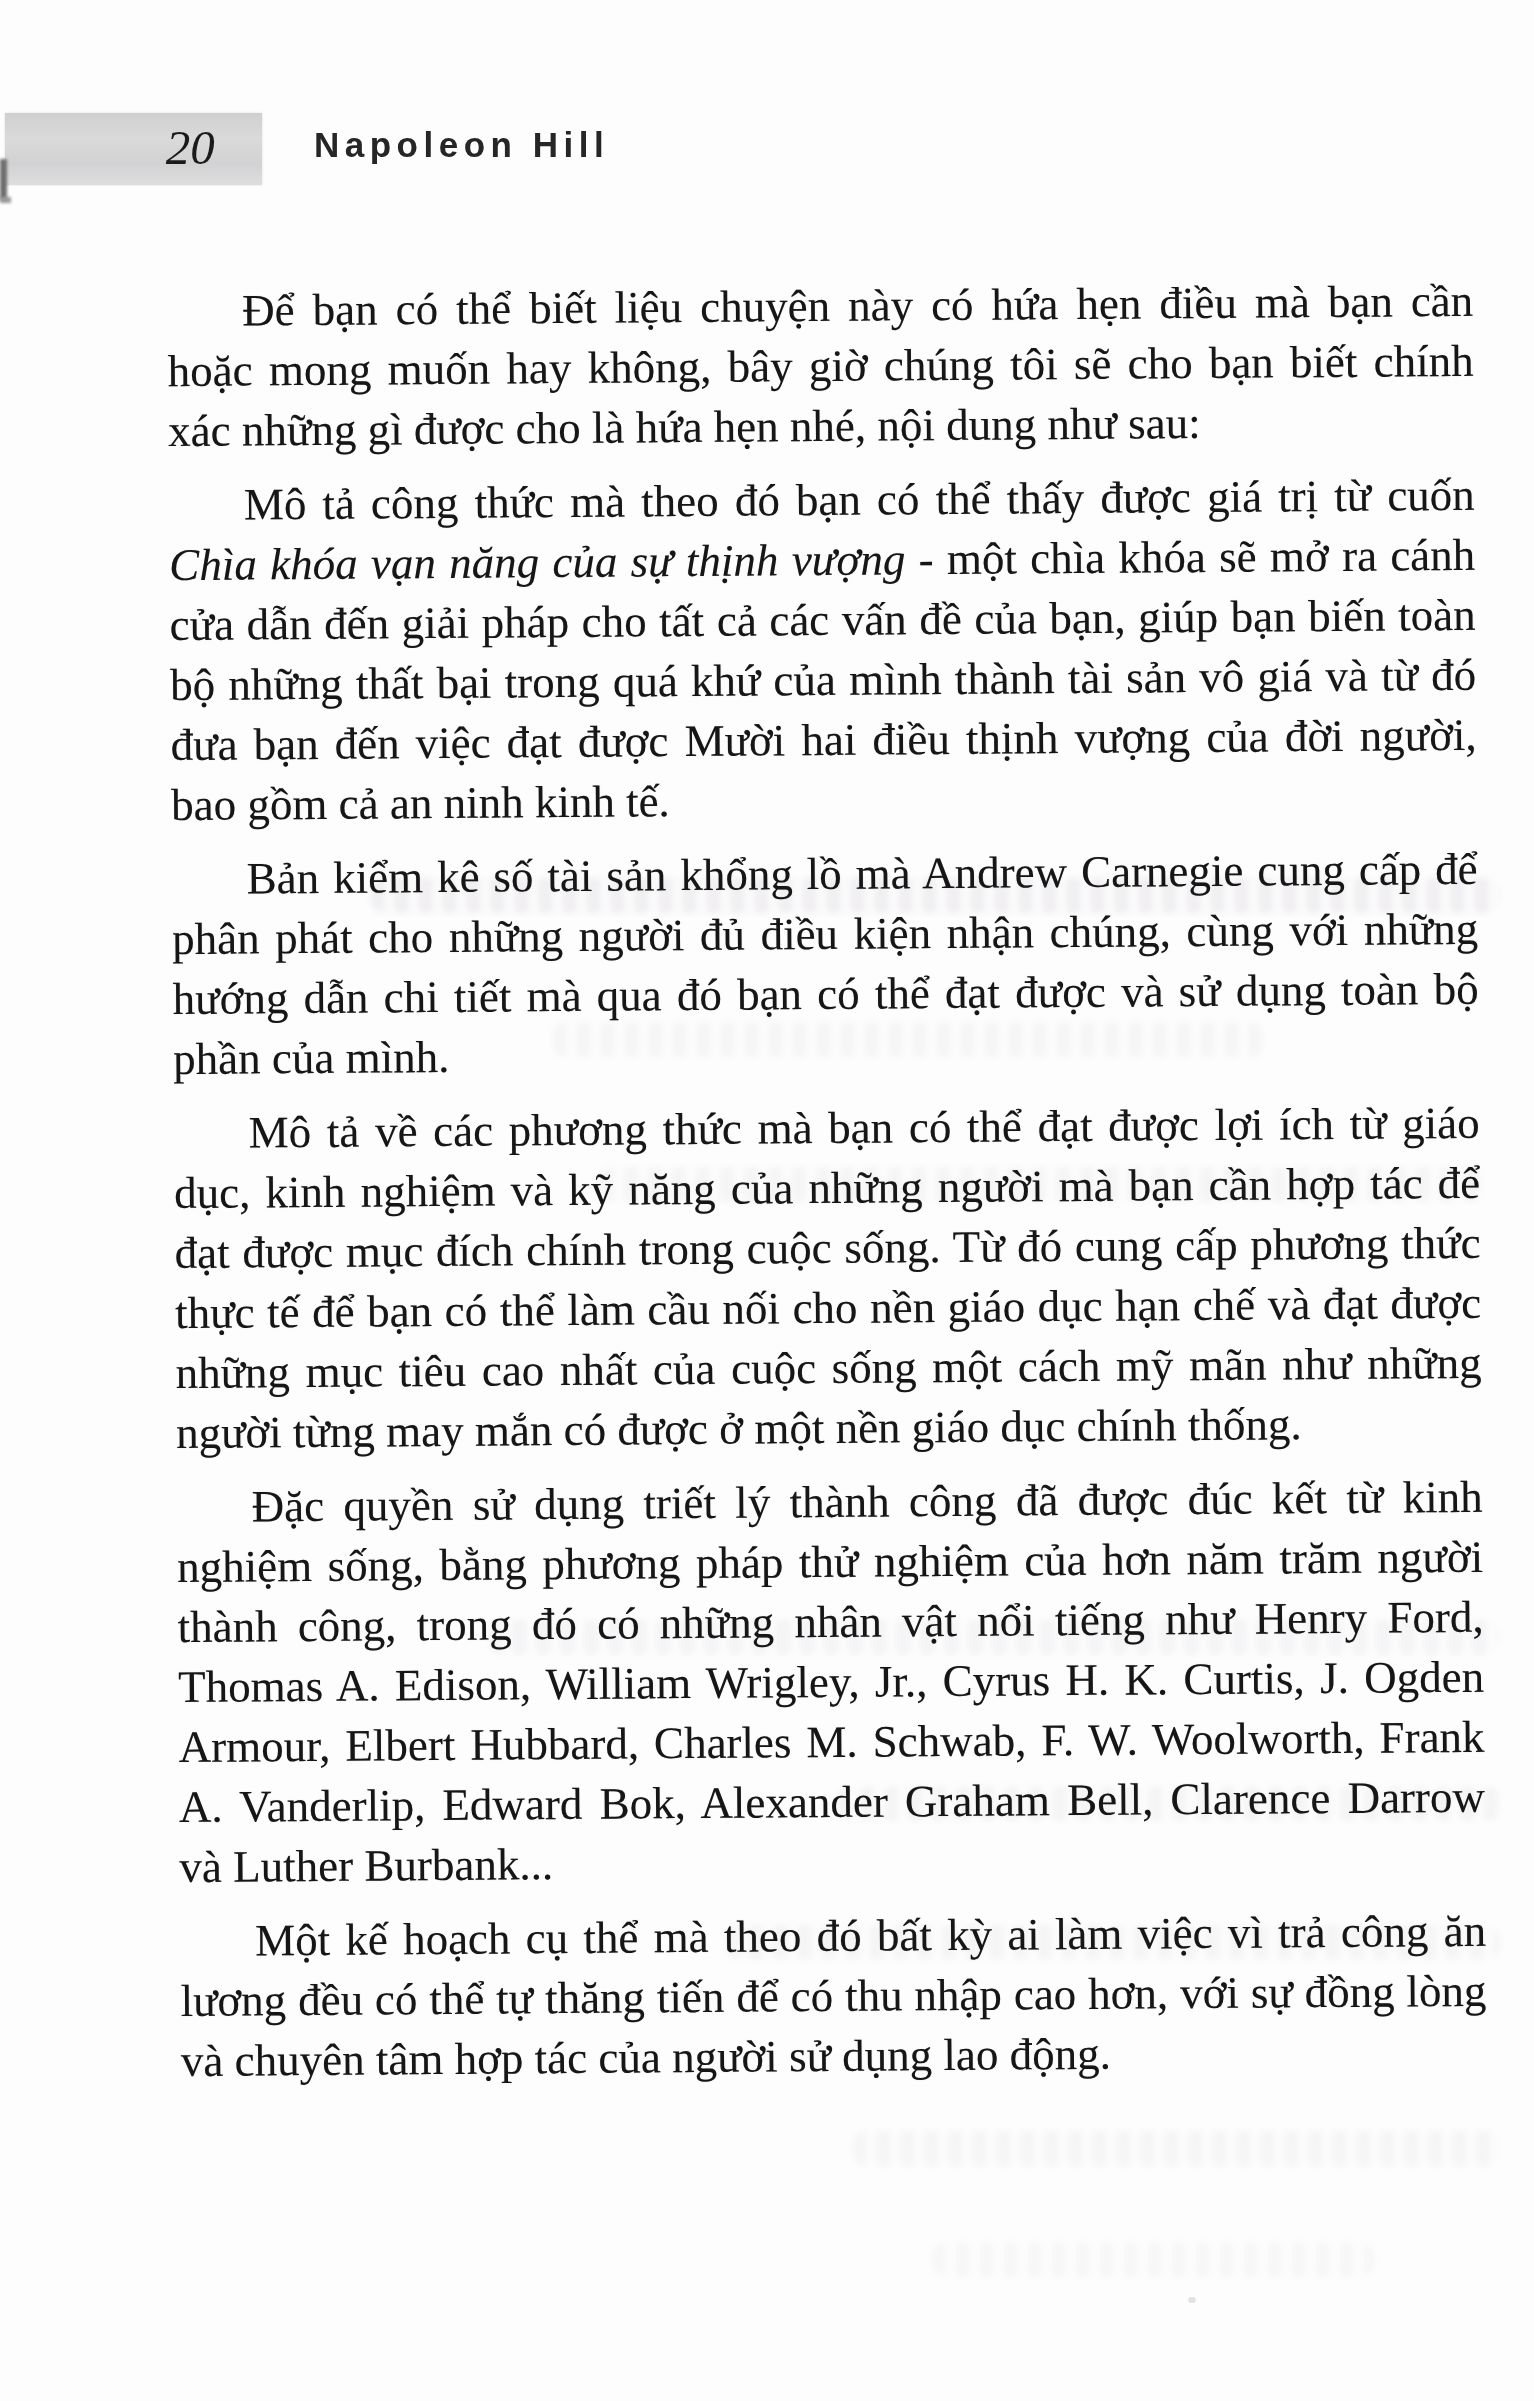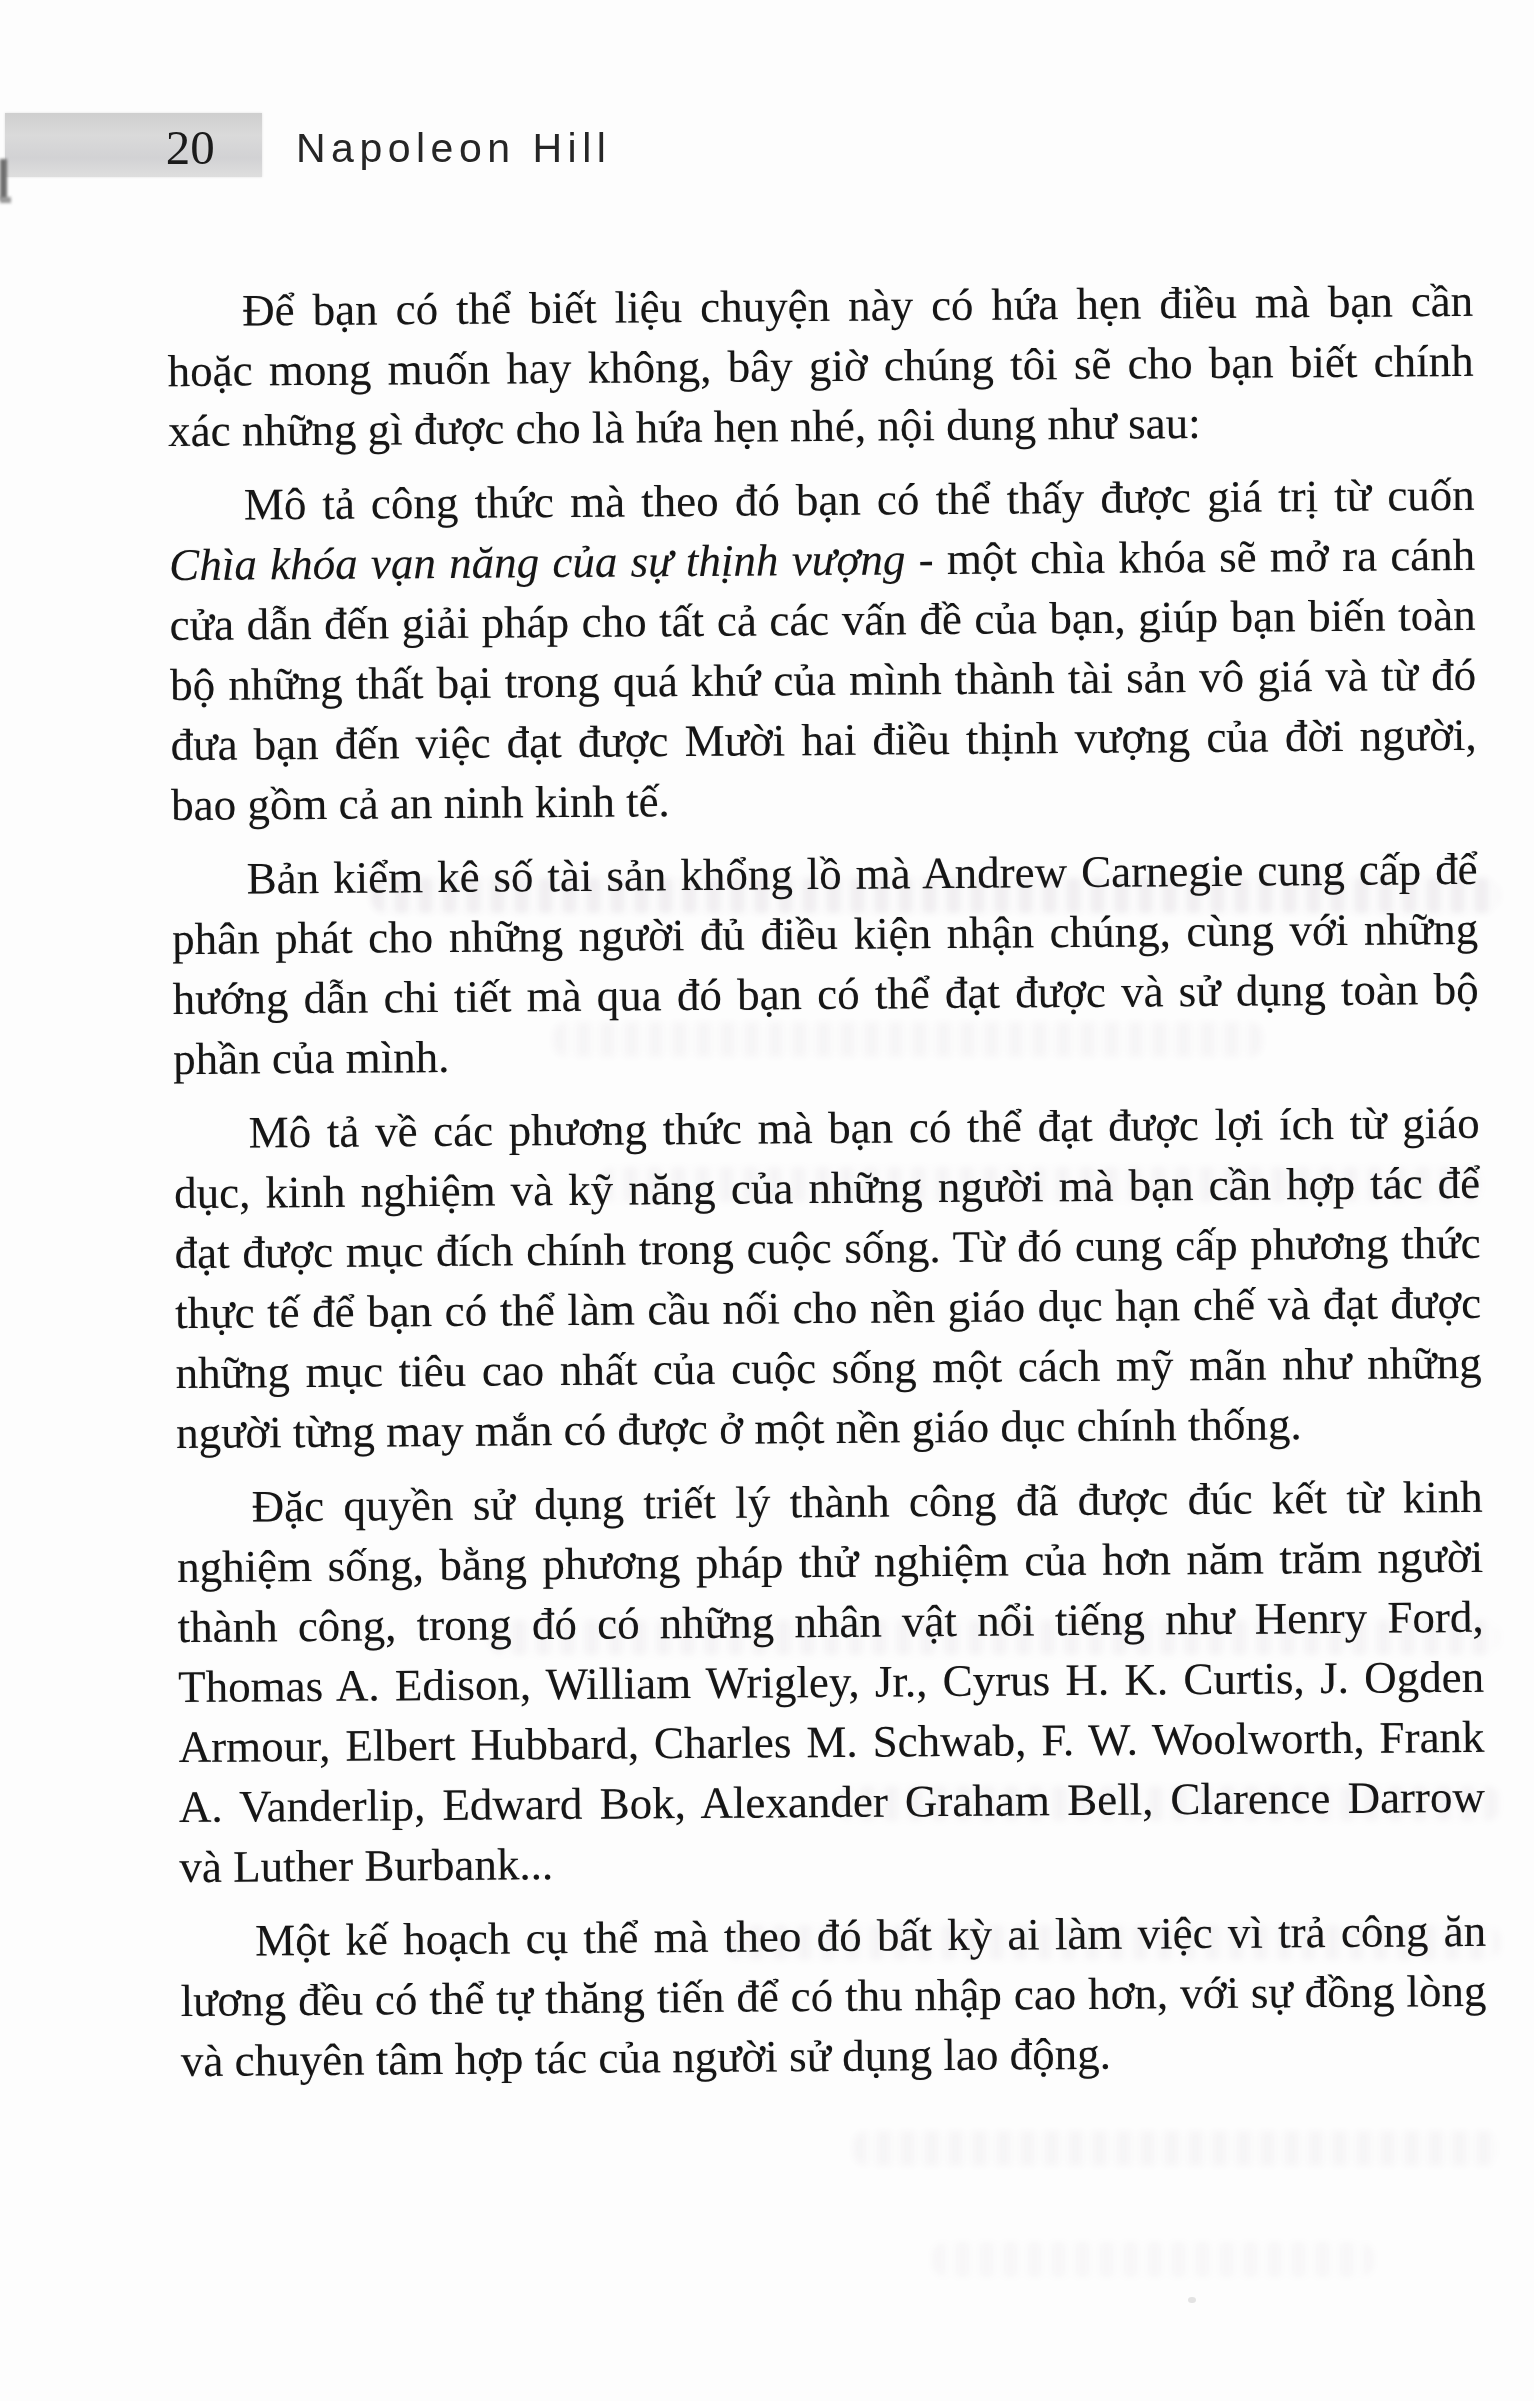--- a/index.html
+++ b/index.html
@@ -15,42 +15,43 @@
     overflow: hidden;
     font-family: "Liberation Serif", "DejaVu Serif", serif;
   }
 
   
   .header-box {
     position: absolute;
     left: 4.7px;
     top: 113px;
     width: 257px;
-    height: 64px;
+    height: 72px;
     background: linear-gradient(180deg, #cfcfcf 0%, #dadada 35%, #d2d2d4 70%, #dedede 100%);
     box-shadow: 0 0 2.4px rgba(0,0,0,0.12);
+    font-style: italic;
   }
   .page-number {
     position: absolute;
     left: 161px;
     top: 9.5px;
     font-size: 49px;
     line-height: 49px;
     color: #1b1b1b;
     font-family: "Liberation Serif", "DejaVu Serif", serif;
   }
   .running-header {
     position: absolute;
-    left: 296px;
+    left: 314px;
     top: 125px;
     font-family: "Liberation Sans", "DejaVu Sans", sans-serif;
-    font-size: 41px;
+    font-size: 35px;
     letter-spacing: 5.5px;
     color: #262626;
-    font-weight: 400;
+    font-weight: 700;
   }
 
   
   .edge-dash {
     position: absolute;
     left: 0;
     top: 159px;
     width: 7px;
     height: 41px;
     background: #6e6e6e;

